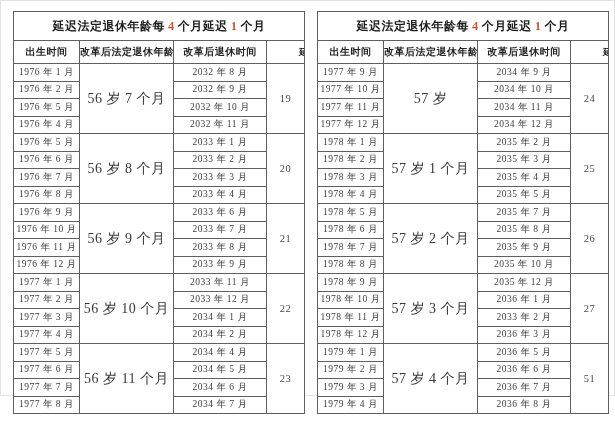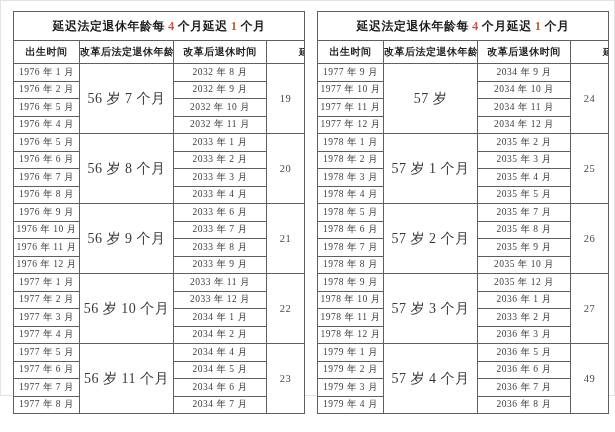--- a/index.html
+++ b/index.html
@@ -246,21 +246,21 @@
             <td class="time-cell">2033 年 2 月</td>
           </tr>
           <tr>
             <td class="birth-cell">1978 年 12 月</td>
             <td class="time-cell">2036 年 3 月</td>
           </tr>
           <tr>
             <td class="birth-cell">1979 年 1 月</td>
             <td class="age-cell" rowspan="4">57 岁 4 个月</td>
             <td class="time-cell">2036 年 5 月</td>
-            <td class="delay-cell" rowspan="4">49</td>
+            <td class="delay-cell" rowspan="4">51</td>
           </tr>
           <tr>
             <td class="birth-cell">1979 年 2 月</td>
             <td class="time-cell">2036 年 6 月</td>
           </tr>
           <tr>
             <td class="birth-cell">1979 年 3 月</td>
             <td class="time-cell">2036 年 7 月</td>
           </tr>
           <tr>

